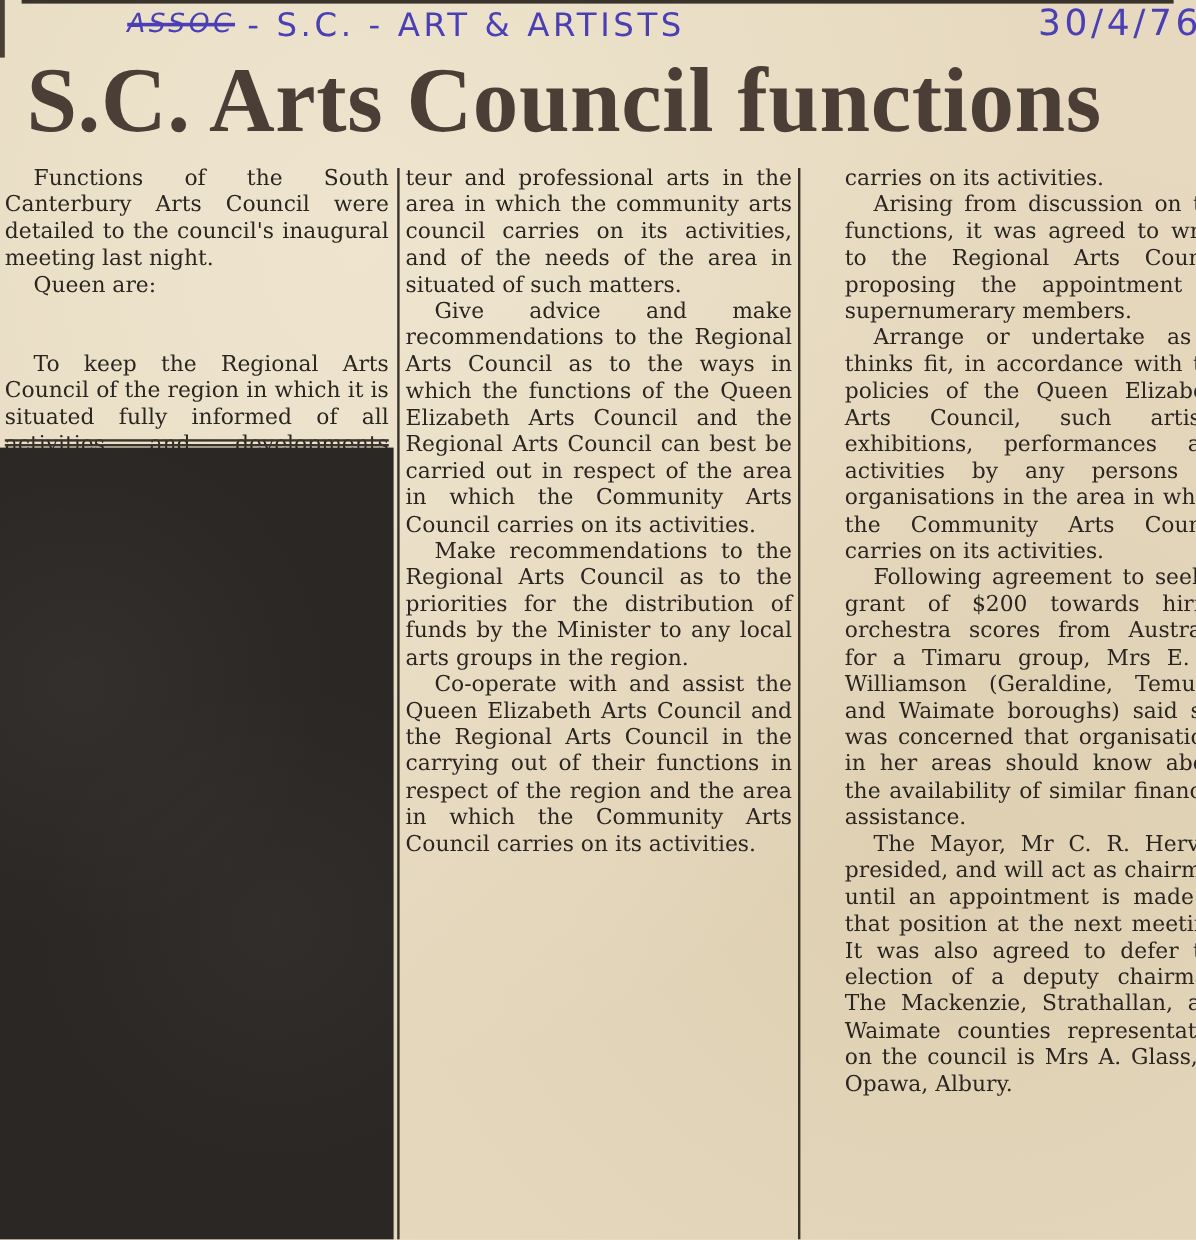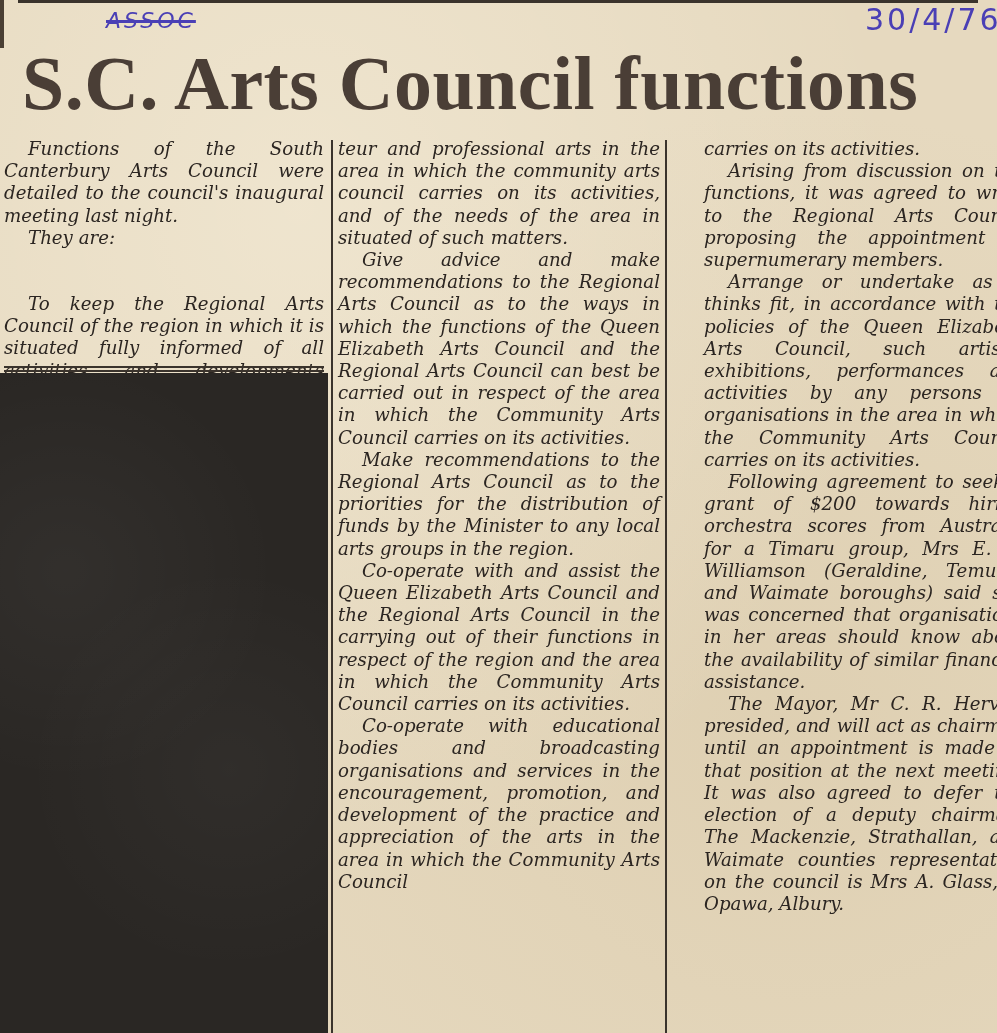--- a/index.html
+++ b/index.html
@@ -51,21 +51,21 @@
     transform-origin: left;
   }
   .col {
     position: absolute; top: 138px;
     font-family: "DejaVu Serif", serif;
     font-size: 18.2px;
     line-height: 22.2px;
     text-align: justify;
     color: #2b2521;
   }
-  .col p { margin: 0; font-style: italic; }
+  .col p { margin: 0; }
   .col p.indent { text-indent: 24px; }
   .col1 { left: 4px; width: 320px; }
   .col2 { left: 338px; width: 322px; }
   .col3 { left: 704px; width: 320px; }
   .rule-v {
     position: absolute; width: 1.5px; background: #3a332c;
   }
   .rule-h { position: absolute; height: 1.5px; background: #3a332c; }
   .dark-block {
     position: absolute; left: 0; top: 373px; width: 328px; height: 660px;
@@ -77,45 +77,45 @@
 </style>
 </head>
 <body>
 
 <div class="paper"></div>
 <div class="top-rule"></div>
 <div class="left-edge"></div>
 
 <div class="handwriting">
   <span class="hw-struck">ASSOC</span>
+  <span class="hw-subject">- S.C. - ART &amp; ARTISTS</span>
   <span class="hw-date">30/4/76</span>
 </div>
 
 <h1 class="headline" style="margin:0;">S.C. Arts Council functions</h1>
 
 <div class="col col1">
   <p class="indent">Functions of the South Canterbury Arts Council were detailed to the council's inaugural meeting last night.</p>
-  <p class="indent">They are:</p>
+  <p class="indent">Queen are:</p>
   <p class="indent" style="text-align-last: justify; margin-top: 44px;">To keep the Regional Arts Council of the region in which it is situated fully informed of all activities and developments relating to both ama-</p>
 </div>
 
 <div class="rule-h" style="left:4px; top:366px; width:320px;"></div>
 <div class="rule-h" style="left:4px; top:370px; width:320px;"></div>
 
 <div class="dark-block"></div>
 
 <div class="rule-v" style="left:331px; top:140px; height:893px;"></div>
 <div class="rule-v" style="left:665px; top:140px; height:893px;"></div>
 
 <div class="col col2">
   <p>teur and professional arts in the area in which the community arts council carries on its activities, and of the needs of the area in situated of such matters.</p>
   <p class="indent">Give advice and make recommendations to the Regional Arts Council as to the ways in which the functions of the Queen Elizabeth Arts Council and the Regional Arts Council can best be carried out in respect of the area in which the Community Arts Council carries on its activities.</p>
   <p class="indent">Make recommendations to the Regional Arts Council as to the priorities for the distribution of funds by the Minister to any local arts groups in the region.</p>
   <p class="indent">Co-operate with and assist the Queen Elizabeth Arts Council and the Regional Arts Council in the carrying out of their functions in respect of the region and the area in which the Community Arts Council carries on its activities.</p>
-  <p class="indent" style="text-align-last: justify;">Co-operate with educational bodies and broadcasting organisations and services in the encouragement, promotion, and development of the practice and appreciation of the arts in the area in which the Community Arts Council</p>
 </div>
 
 <div class="col col3">
   <p>carries on its activities.</p>
   <p class="indent">Arising from discussion on the functions, it was agreed to write to the Regional Arts Council proposing the appointment of supernumerary members.</p>
   <p class="indent">Arrange or undertake as it thinks fit, in accordance with the policies of the Queen Elizabeth Arts Council, such artistic exhibitions, performances and activities by any persons or organisations in the area in which the Community Arts Council carries on its activities.</p>
   <p class="indent">Following agreement to seek a grant of $200 towards hiring orchestra scores from Australia for a Timaru group, Mrs E. C. Williamson (Geraldine, Temuka, and Waimate boroughs) said she was concerned that organisations in her areas should know about the availability of similar financial assistance.</p>
   <p class="indent">The Mayor, Mr C. R. Hervey, presided, and will act as chairman until an appointment is made to that position at the next meeting. It was also agreed to defer the election of a deputy chairman. The Mackenzie, Strathallan, and Waimate counties representative on the council is Mrs A. Glass, of Opawa, Albury.</p>
 </div>
 

